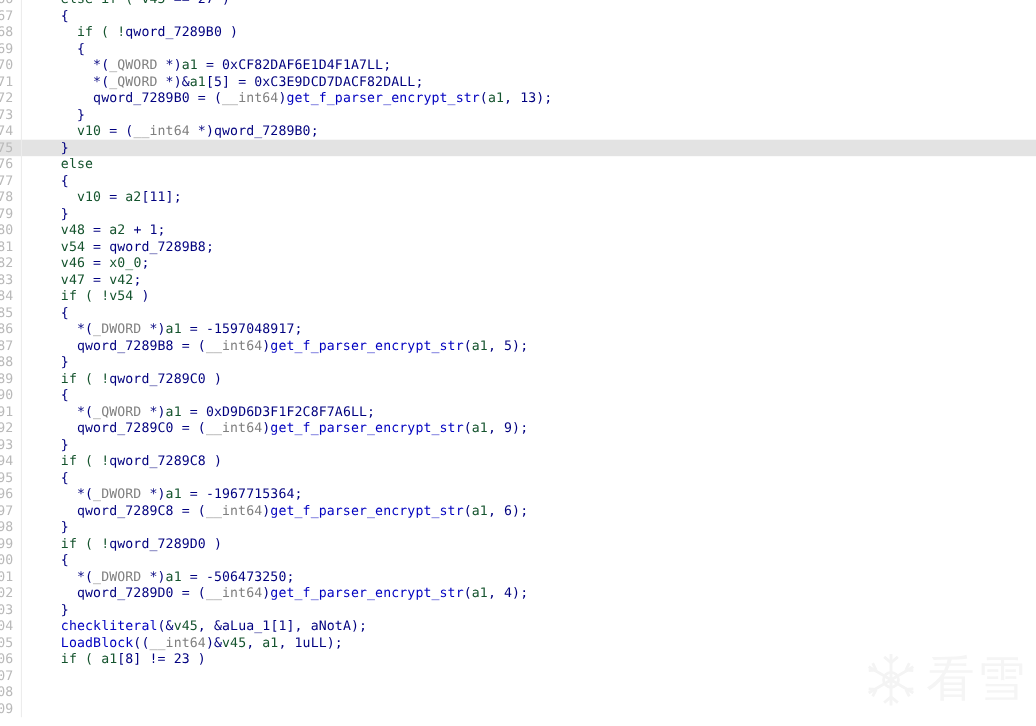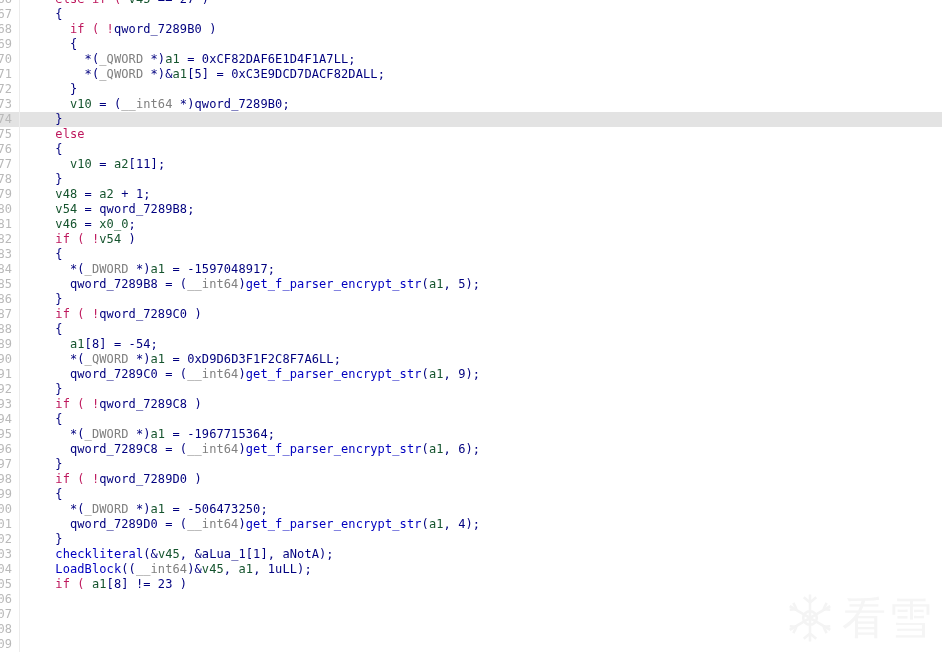--- a/index.html
+++ b/index.html
@@ -102,21 +102,21 @@
     font-family: "DejaVu Sans Mono", "Liberation Mono", monospace;
     font-size: 12px;
     letter-spacing: 0.1px;
     color: #00007f;
   }
   .code-line.current {
     background: #e3e3e3;
   }
 
   
-  .t-key    { color: #be185d; margin-top: 30px; }           
+  .t-key    { color: #14532d; margin-top: 30px; }           
   .t-punct  { color: #00007f; }           
   .t-type   { color: #808080; }           
   .t-var    { color: #14532d; }           
   .t-glob   { color: #00007f; }           
   .t-func   { color: #0000c0; }           
   .t-num    { color: #00007f; }           
   .t-str    { color: #00007f; }           
 
   
   #code-surface { top: -8px; }
@@ -185,38 +185,39 @@
       <div class="gline">109</div>
     </div>
 
   <div id="code-surface">
       <div class="code-line"><span>    </span><span class="t-key">else if ( </span><span class="t-var">v45</span><span class="t-punct"> == 27 )</span></div>
       <div class="code-line"><span>    </span><span class="t-punct">{</span></div>
       <div class="code-line"><span>      </span><span class="t-key">if ( !</span><span class="t-glob">qword_7289B0</span><span class="t-punct"> )</span></div>
       <div class="code-line"><span>      </span><span class="t-punct">{</span></div>
       <div class="code-line"><span>        </span><span class="t-punct">*(</span><span class="t-type">_QWORD</span><span class="t-punct"> *)</span><span class="t-var">a1</span><span class="t-punct"> = </span><span class="t-num">0xCF82DAF6E1D4F1A7LL</span><span class="t-punct">;</span></div>
       <div class="code-line"><span>        </span><span class="t-punct">*(</span><span class="t-type">_QWORD</span><span class="t-punct"> *)&amp;</span><span class="t-var">a1</span><span class="t-punct">[5] = </span><span class="t-num">0xC3E9DCD7DACF82DALL</span><span class="t-punct">;</span></div>
+      <div class="code-line"><span>        </span><span class="t-glob">qword_7289B0</span><span class="t-punct"> = (</span><span class="t-type">__int64</span><span class="t-punct">)</span><span class="t-func">get_f_parser_encrypt_str</span><span class="t-punct">(</span><span class="t-var">a1</span><span class="t-punct">, 13);</span></div>
       <div class="code-line"><span>      </span><span class="t-punct">}</span></div>
       <div class="code-line"><span>      </span><span class="t-var">v10</span><span class="t-punct"> = (</span><span class="t-type">__int64</span><span class="t-punct"> *)</span><span class="t-glob">qword_7289B0</span><span class="t-punct">;</span></div>
       <div class="code-line current"><span>    </span><span class="t-punct">}</span></div>
       <div class="code-line"><span>    </span><span class="t-key">else</span></div>
       <div class="code-line"><span>    </span><span class="t-punct">{</span></div>
       <div class="code-line"><span>      </span><span class="t-var">v10</span><span class="t-punct"> = </span><span class="t-var">a2</span><span class="t-punct">[11];</span></div>
       <div class="code-line"><span>    </span><span class="t-punct">}</span></div>
       <div class="code-line"><span>    </span><span class="t-var">v48</span><span class="t-punct"> = </span><span class="t-var">a2</span><span class="t-punct"> + 1;</span></div>
       <div class="code-line"><span>    </span><span class="t-var">v54</span><span class="t-punct"> = </span><span class="t-glob">qword_7289B8</span><span class="t-punct">;</span></div>
       <div class="code-line"><span>    </span><span class="t-var">v46</span><span class="t-punct"> = </span><span class="t-var">x0_0</span><span class="t-punct">;</span></div>
+      <div class="code-line"><span>    </span><span class="t-var">v47</span><span class="t-punct"> = </span><span class="t-var">v42</span><span class="t-punct">;</span></div>
       <div class="code-line"><span>    </span><span class="t-key">if ( !</span><span class="t-var">v54</span><span class="t-punct"> )</span></div>
       <div class="code-line"><span>    </span><span class="t-punct">{</span></div>
       <div class="code-line"><span>      </span><span class="t-punct">*(</span><span class="t-type">_DWORD</span><span class="t-punct"> *)</span><span class="t-var">a1</span><span class="t-punct"> = -1597048917;</span></div>
       <div class="code-line"><span>      </span><span class="t-glob">qword_7289B8</span><span class="t-punct"> = (</span><span class="t-type">__int64</span><span class="t-punct">)</span><span class="t-func">get_f_parser_encrypt_str</span><span class="t-punct">(</span><span class="t-var">a1</span><span class="t-punct">, 5);</span></div>
       <div class="code-line"><span>    </span><span class="t-punct">}</span></div>
       <div class="code-line"><span>    </span><span class="t-key">if ( !</span><span class="t-glob">qword_7289C0</span><span class="t-punct"> )</span></div>
       <div class="code-line"><span>    </span><span class="t-punct">{</span></div>
-      <div class="code-line"><span>      </span><span class="t-var">a1</span><span class="t-punct">[8] = -54;</span></div>
       <div class="code-line"><span>      </span><span class="t-punct">*(</span><span class="t-type">_QWORD</span><span class="t-punct"> *)</span><span class="t-var">a1</span><span class="t-punct"> = </span><span class="t-num">0xD9D6D3F1F2C8F7A6LL</span><span class="t-punct">;</span></div>
       <div class="code-line"><span>      </span><span class="t-glob">qword_7289C0</span><span class="t-punct"> = (</span><span class="t-type">__int64</span><span class="t-punct">)</span><span class="t-func">get_f_parser_encrypt_str</span><span class="t-punct">(</span><span class="t-var">a1</span><span class="t-punct">, 9);</span></div>
       <div class="code-line"><span>    </span><span class="t-punct">}</span></div>
       <div class="code-line"><span>    </span><span class="t-key">if ( !</span><span class="t-glob">qword_7289C8</span><span class="t-punct"> )</span></div>
       <div class="code-line"><span>    </span><span class="t-punct">{</span></div>
       <div class="code-line"><span>      </span><span class="t-punct">*(</span><span class="t-type">_DWORD</span><span class="t-punct"> *)</span><span class="t-var">a1</span><span class="t-punct"> = -1967715364;</span></div>
       <div class="code-line"><span>      </span><span class="t-glob">qword_7289C8</span><span class="t-punct"> = (</span><span class="t-type">__int64</span><span class="t-punct">)</span><span class="t-func">get_f_parser_encrypt_str</span><span class="t-punct">(</span><span class="t-var">a1</span><span class="t-punct">, 6);</span></div>
       <div class="code-line"><span>    </span><span class="t-punct">}</span></div>
       <div class="code-line"><span>    </span><span class="t-key">if ( !</span><span class="t-glob">qword_7289D0</span><span class="t-punct"> )</span></div>
       <div class="code-line"><span>    </span><span class="t-punct">{</span></div>

